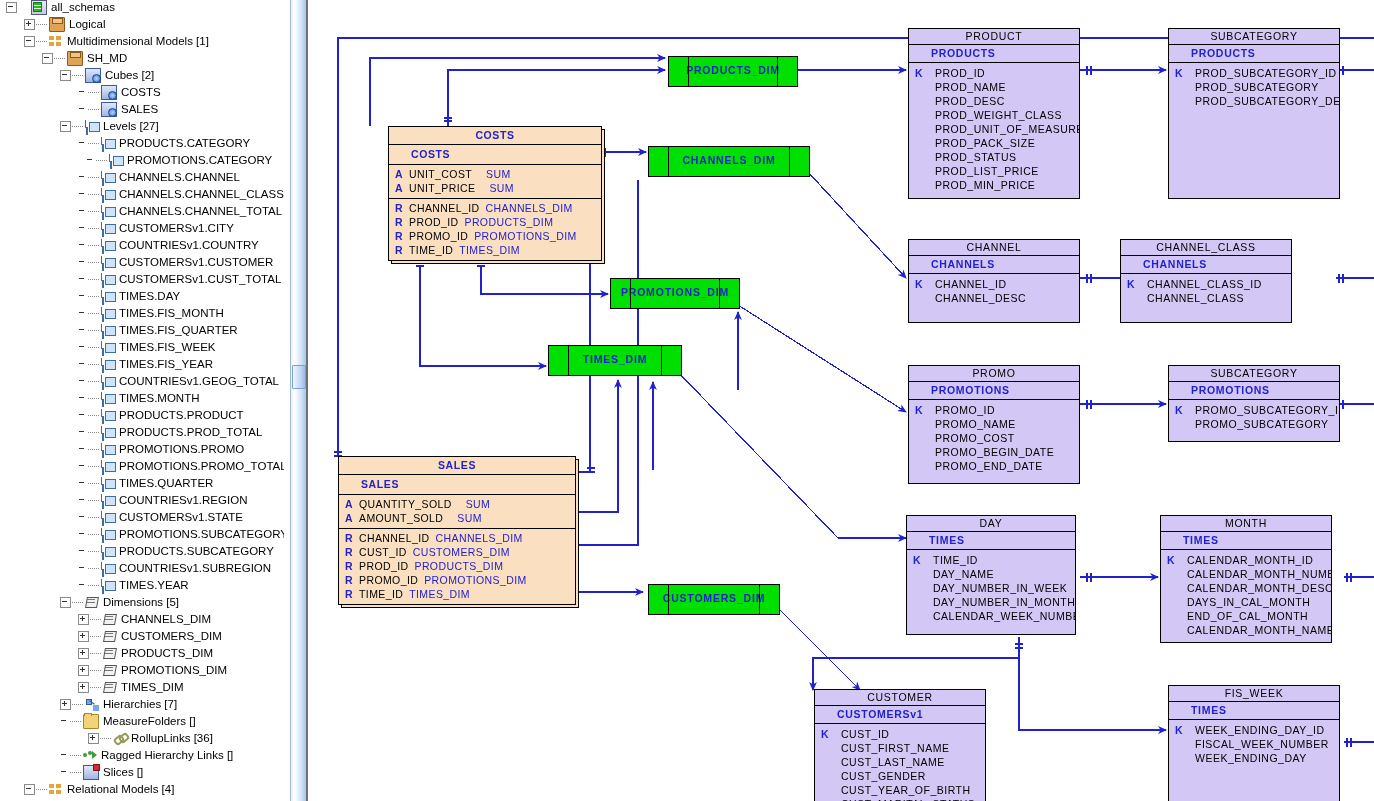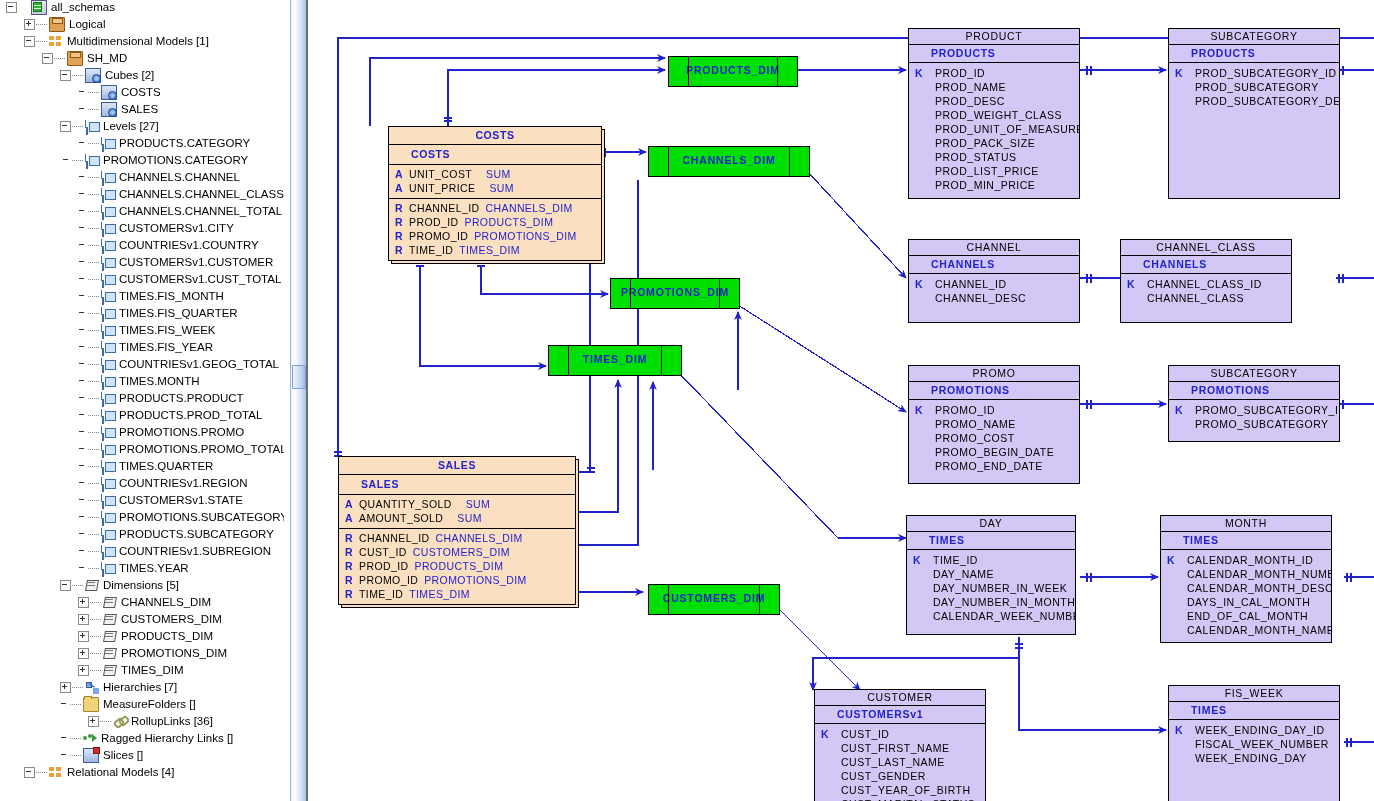--- a/index.html
+++ b/index.html
@@ -142,28 +142,29 @@
   <div id="tree-panel">
       <div class="tnode" style="padding-left: 6px;"><span class="tw"></span><span class="dots" style="border-top: none;"></span><span class="ico schema"></span><span class="lbl">all_schemas</span></div>
       <div class="tnode" style="padding-left: 24px;"><span class="tw plus"></span><span class="dots"></span><span class="ico cube"></span><span class="lbl">Logical</span></div>
       <div class="tnode" style="padding-left: 24px;"><span class="tw"></span><span class="dots"></span><span class="ico grid4"></span><span class="lbl">Multidimensional Models [1]</span></div>
       <div class="tnode" style="padding-left: 42px;"><span class="tw"></span><span class="dots"></span><span class="ico cube"></span><span class="lbl">SH_MD</span></div>
       <div class="tnode" style="padding-left: 60px;"><span class="tw"></span><span class="dots"></span><span class="ico cubes"></span><span class="lbl">Cubes [2]</span></div>
       <div class="tnode" style="padding-left: 78px;"><span class="tw none"></span><span class="dots"></span><span class="ico cubes"></span><span class="lbl">COSTS</span></div>
       <div class="tnode" style="padding-left: 78px;"><span class="tw none"></span><span class="dots"></span><span class="ico cubes"></span><span class="lbl">SALES</span></div>
       <div class="tnode" style="padding-left: 60px;"><span class="tw"></span><span class="dots"></span><span class="ico level"></span><span class="lbl">Levels [27]</span></div>
       <div class="tnode" style="padding-left: 78px;"><span class="tw none"></span><span class="dots"></span><span class="ico level"></span><span class="lbl">PRODUCTS.CATEGORY</span></div>
-      <div class="tnode" style="padding-left: 62px;"><span class="tw none"></span><span class="dots"></span><span class="ico level"></span><span class="lbl">PROMOTIONS.CATEGORY</span></div>
+      <div class="tnode" style="padding-left: 86px;"><span class="tw none"></span><span class="dots"></span><span class="ico level"></span><span class="lbl">PROMOTIONS.CATEGORY</span></div>
       <div class="tnode" style="padding-left: 78px;"><span class="tw none"></span><span class="dots"></span><span class="ico level"></span><span class="lbl">CHANNELS.CHANNEL</span></div>
       <div class="tnode" style="padding-left: 78px;"><span class="tw none"></span><span class="dots"></span><span class="ico level"></span><span class="lbl">CHANNELS.CHANNEL_CLASS</span></div>
       <div class="tnode" style="padding-left: 78px;"><span class="tw none"></span><span class="dots"></span><span class="ico level"></span><span class="lbl">CHANNELS.CHANNEL_TOTAL</span></div>
       <div class="tnode" style="padding-left: 78px;"><span class="tw none"></span><span class="dots"></span><span class="ico level"></span><span class="lbl">CUSTOMERSv1.CITY</span></div>
       <div class="tnode" style="padding-left: 78px;"><span class="tw none"></span><span class="dots"></span><span class="ico level"></span><span class="lbl">COUNTRIESv1.COUNTRY</span></div>
       <div class="tnode" style="padding-left: 78px;"><span class="tw none"></span><span class="dots"></span><span class="ico level"></span><span class="lbl">CUSTOMERSv1.CUSTOMER</span></div>
       <div class="tnode" style="padding-left: 78px;"><span class="tw none"></span><span class="dots"></span><span class="ico level"></span><span class="lbl">CUSTOMERSv1.CUST_TOTAL</span></div>
+      <div class="tnode" style="padding-left: 78px;"><span class="tw none"></span><span class="dots"></span><span class="ico level"></span><span class="lbl">TIMES.DAY</span></div>
       <div class="tnode" style="padding-left: 78px;"><span class="tw none"></span><span class="dots"></span><span class="ico level"></span><span class="lbl">TIMES.FIS_MONTH</span></div>
       <div class="tnode" style="padding-left: 78px;"><span class="tw none"></span><span class="dots"></span><span class="ico level"></span><span class="lbl">TIMES.FIS_QUARTER</span></div>
       <div class="tnode" style="padding-left: 78px;"><span class="tw none"></span><span class="dots"></span><span class="ico level"></span><span class="lbl">TIMES.FIS_WEEK</span></div>
       <div class="tnode" style="padding-left: 78px;"><span class="tw none"></span><span class="dots"></span><span class="ico level"></span><span class="lbl">TIMES.FIS_YEAR</span></div>
       <div class="tnode" style="padding-left: 78px;"><span class="tw none"></span><span class="dots"></span><span class="ico level"></span><span class="lbl">COUNTRIESv1.GEOG_TOTAL</span></div>
       <div class="tnode" style="padding-left: 78px;"><span class="tw none"></span><span class="dots"></span><span class="ico level"></span><span class="lbl">TIMES.MONTH</span></div>
       <div class="tnode" style="padding-left: 78px;"><span class="tw none"></span><span class="dots"></span><span class="ico level"></span><span class="lbl">PRODUCTS.PRODUCT</span></div>
       <div class="tnode" style="padding-left: 78px;"><span class="tw none"></span><span class="dots"></span><span class="ico level"></span><span class="lbl">PRODUCTS.PROD_TOTAL</span></div>
       <div class="tnode" style="padding-left: 78px;"><span class="tw none"></span><span class="dots"></span><span class="ico level"></span><span class="lbl">PROMOTIONS.PROMO</span></div>
       <div class="tnode" style="padding-left: 78px;"><span class="tw none"></span><span class="dots"></span><span class="ico level"></span><span class="lbl">PROMOTIONS.PROMO_TOTAL</span></div>

